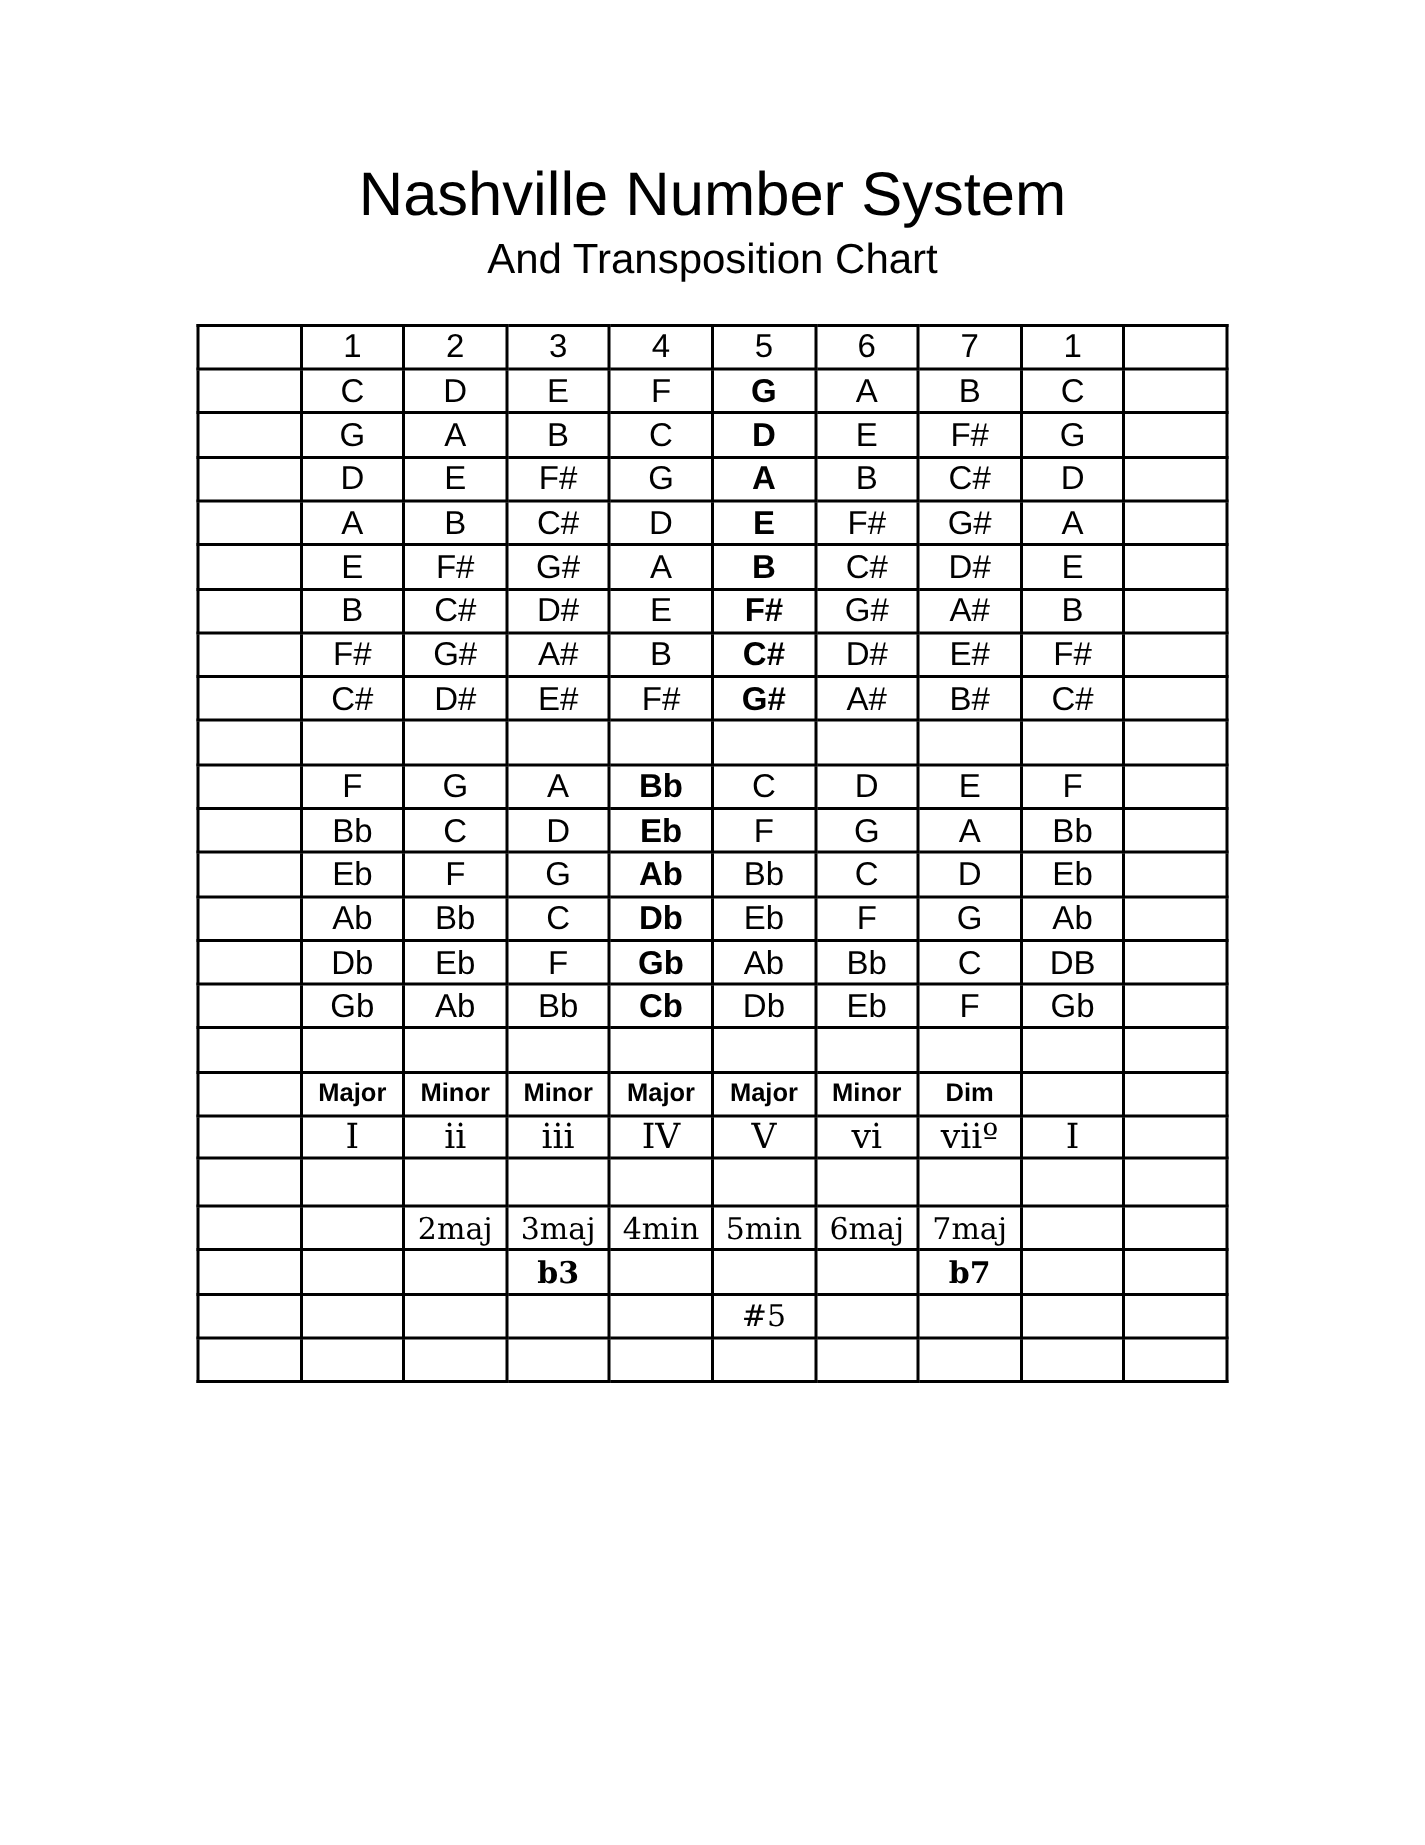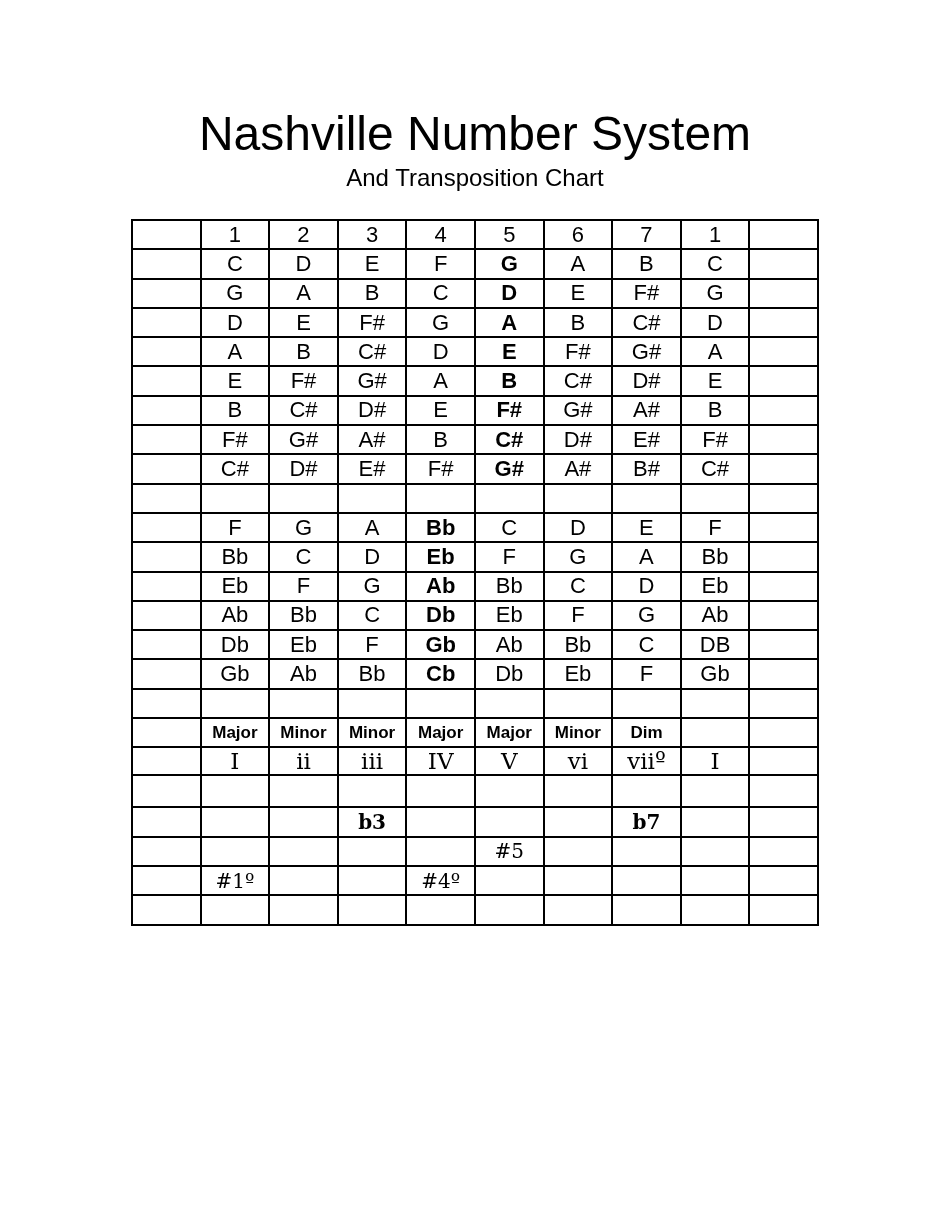--- a/index.html
+++ b/index.html
@@ -12,28 +12,28 @@
     height: 1230px;
     color: #000;
     font-family: "Liberation Sans", sans-serif;
     overflow: hidden;
   }
   .page-header {
     margin-top: 106px;
     text-align: center;
   }
   .page-title {
-    font-size: 48px;
+    font-size: 41px;
     font-weight: 400;
     line-height: 1.15;
     letter-spacing: 0px;
     margin-top: 20px;
   }
   .page-subtitle {
-    font-size: 24px;
+    font-size: 28px;
     font-weight: 400;
     line-height: 1.2;
     margin-top: 3px;
   }
   table.nns-table {
     width: 688px;
     margin: 26px auto 0 auto;
     border-collapse: collapse;
     table-layout: fixed;
   }
@@ -338,50 +338,50 @@
         <td class="blank-cell"></td>
         <td class="blank-cell"></td>
         <td class="blank-cell"></td>
         <td class="blank-cell"></td>
         <td class="blank-cell"></td>
         <td class="blank-cell"></td>
         <td class="blank-cell"></td>
         <td class="blank-cell"></td>
       </tr>
       <tr>
+        <td class="ex-cell"></td>
+        <td class="ex-cell"></td>
+        <td class="ex-cell">2maj</td>
+        <td class="ex-cell">3maj</td>
+        <td class="ex-cell">4min</td>
+        <td class="ex-cell">5min</td>
+        <td class="ex-cell">6maj</td>
+        <td class="ex-cell">7maj</td>
+        <td class="ex-cell"></td>
+        <td class="ex-cell"></td>
+      </tr>
+      <tr>
         <td class="exb-cell"></td>
         <td class="exb-cell"></td>
         <td class="exb-cell"></td>
         <td class="exb-cell">b3</td>
         <td class="exb-cell"></td>
         <td class="exb-cell"></td>
         <td class="exb-cell"></td>
         <td class="exb-cell">b7</td>
         <td class="exb-cell"></td>
         <td class="exb-cell"></td>
       </tr>
       <tr>
         <td class="ex-cell"></td>
         <td class="ex-cell"></td>
         <td class="ex-cell"></td>
         <td class="ex-cell"></td>
         <td class="ex-cell"></td>
         <td class="ex-cell">#5</td>
-        <td class="ex-cell"></td>
-        <td class="ex-cell"></td>
-        <td class="ex-cell"></td>
-        <td class="ex-cell"></td>
-      </tr>
-      <tr>
-        <td class="ex-cell"></td>
-        <td class="ex-cell">#1º</td>
-        <td class="ex-cell"></td>
-        <td class="ex-cell"></td>
-        <td class="ex-cell">#4º</td>
-        <td class="ex-cell"></td>
         <td class="ex-cell"></td>
         <td class="ex-cell"></td>
         <td class="ex-cell"></td>
         <td class="ex-cell"></td>
       </tr>
       <tr>
         <td class="blank-cell"></td>
         <td class="blank-cell"></td>
         <td class="blank-cell"></td>
         <td class="blank-cell"></td>

